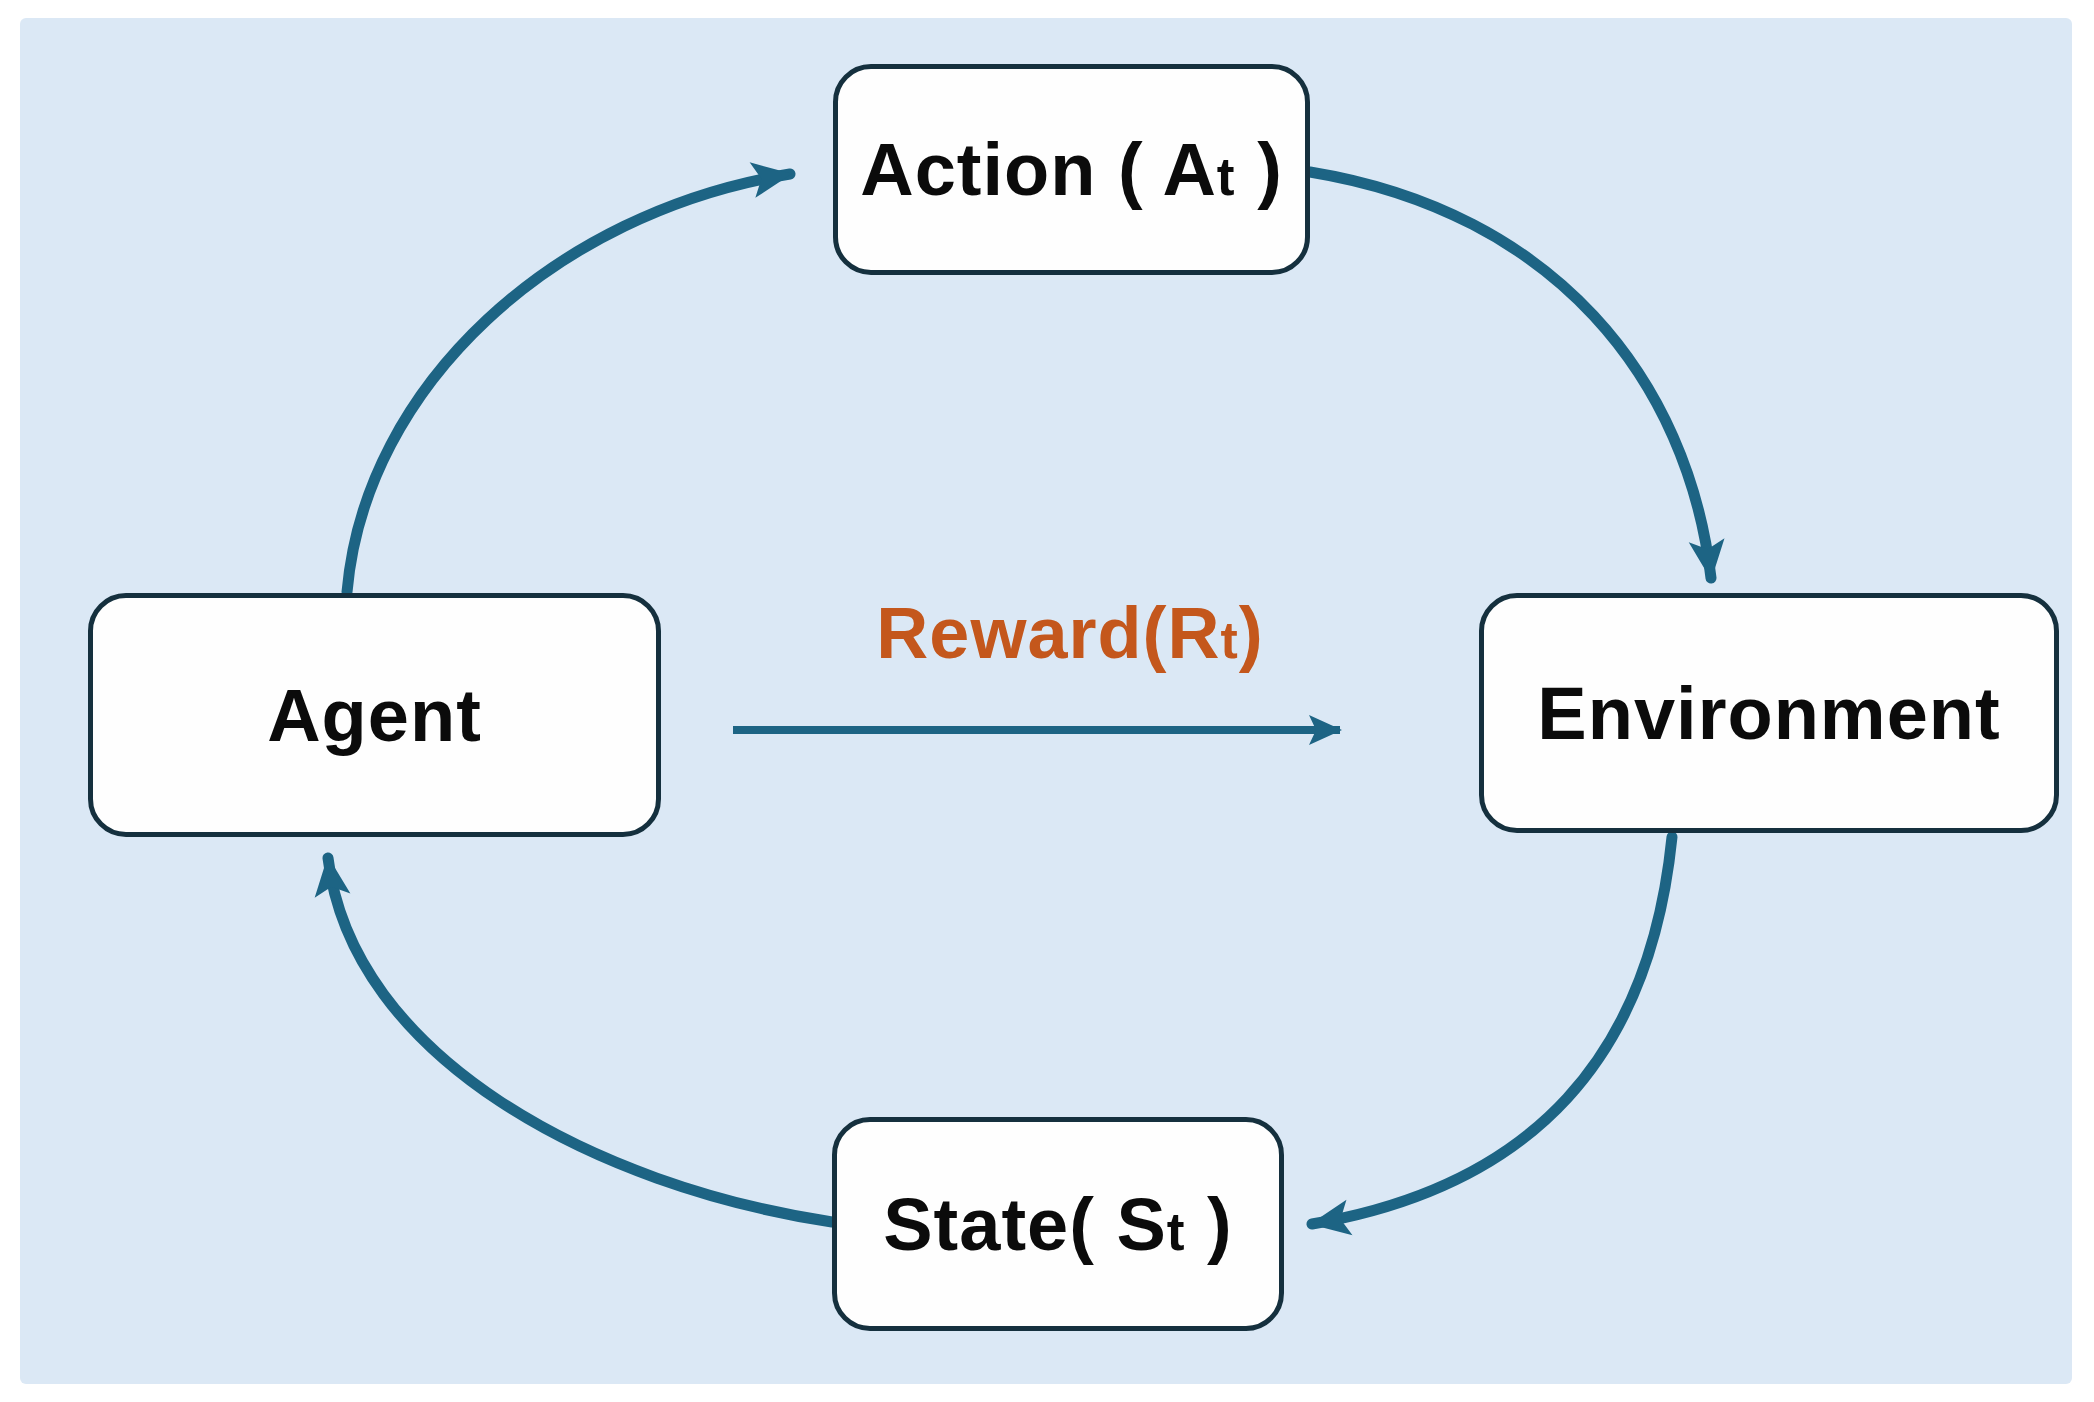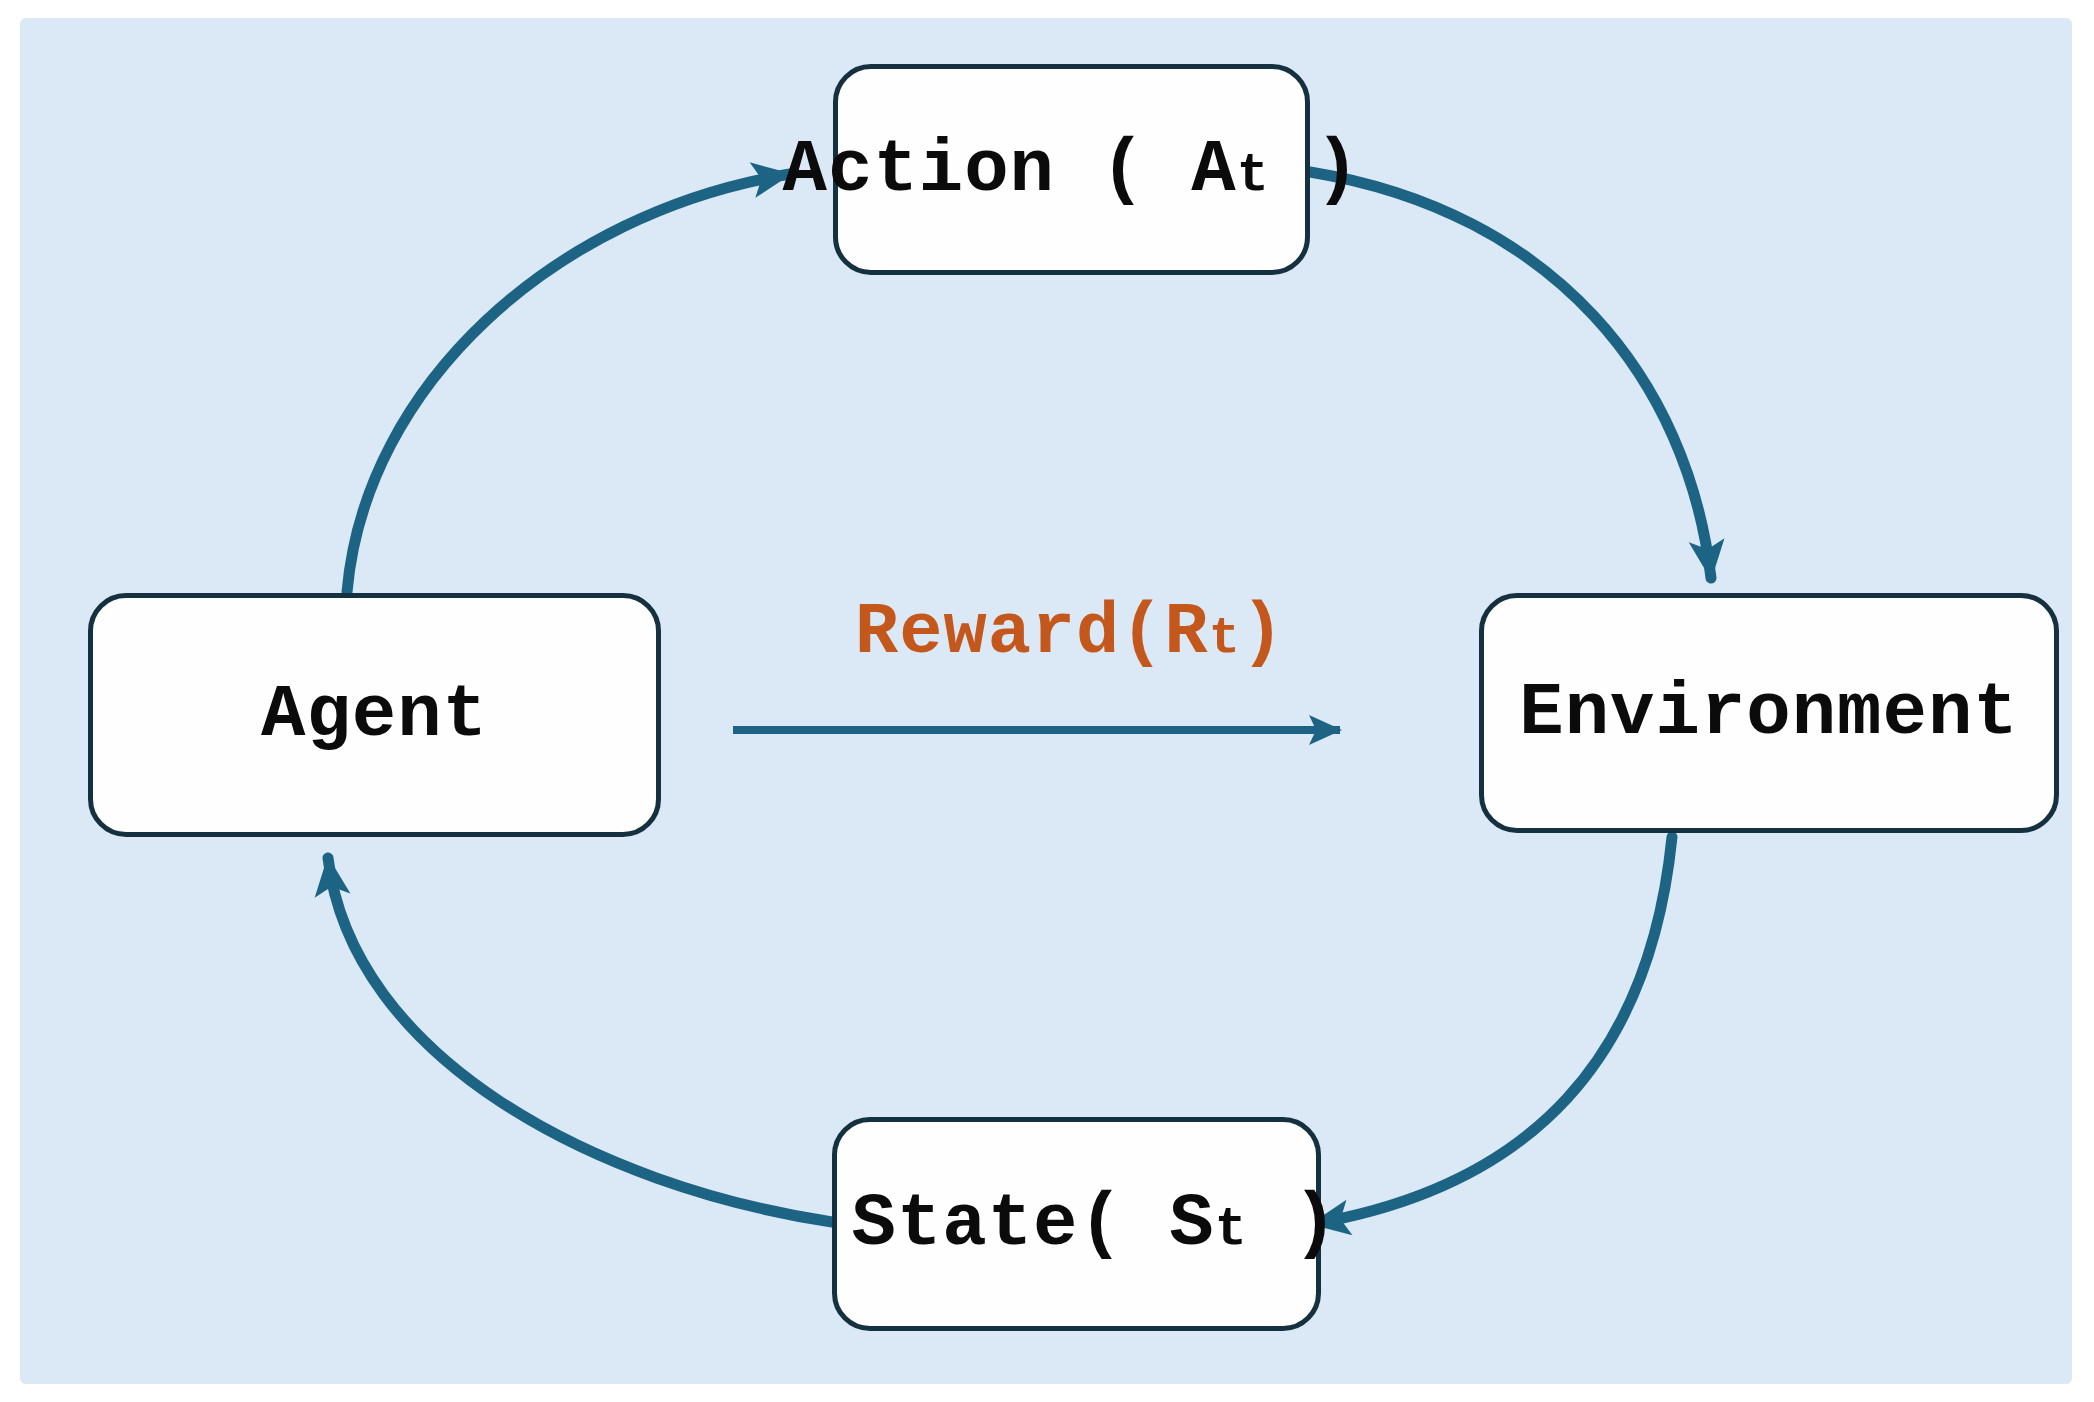--- a/index.html
+++ b/index.html
@@ -6,21 +6,21 @@
     margin: 0;
     padding: 0;
     background: #ffffff;
   }
   .canvas {
     position: relative;
     width: 2094px;
     height: 1402px;
     background: #ffffff;
     overflow: hidden;
-    font-family: Liberation Mono, monospace;
+    font-family: Liberation Sans, sans-serif;
   }
   .panel {
     position: absolute;
     left: 20px;
     top: 18px;
     width: 2052px;
     height: 1366px;
     background: #dbe8f5;
     border-radius: 6px;
   }
@@ -41,21 +41,21 @@
     justify-content: center;
     font-weight: bold;
     font-size: 74px;
     letter-spacing: 1px;
     color: #0b0b0b;
     white-space: nowrap;
   }
   .node-action      { left: 833px;  top: 64px;   width: 467px; height: 201px; }
   .node-agent       { left: 60px;   top: 593px;  width: 563px; height: 234px; margin-left: 28px; }
   .node-environment { left: 1470px; top: 593px;  width: 570px; height: 230px; margin-left: 9px; }
-  .node-state       { left: 832px;  top: 1117px; width: 442px; height: 204px; padding-left: 37px; }
+  .node-state       { left: 832px;  top: 1117px; width: 442px; height: 204px; }
   .sub-t {
     font-size: 0.72em;
     font-weight: bold;
   }
   .reward-label {
     position: absolute;
     left: 1070px;
     top: 592px;
     transform: translateX(-50%);
     color: #c4571c;

